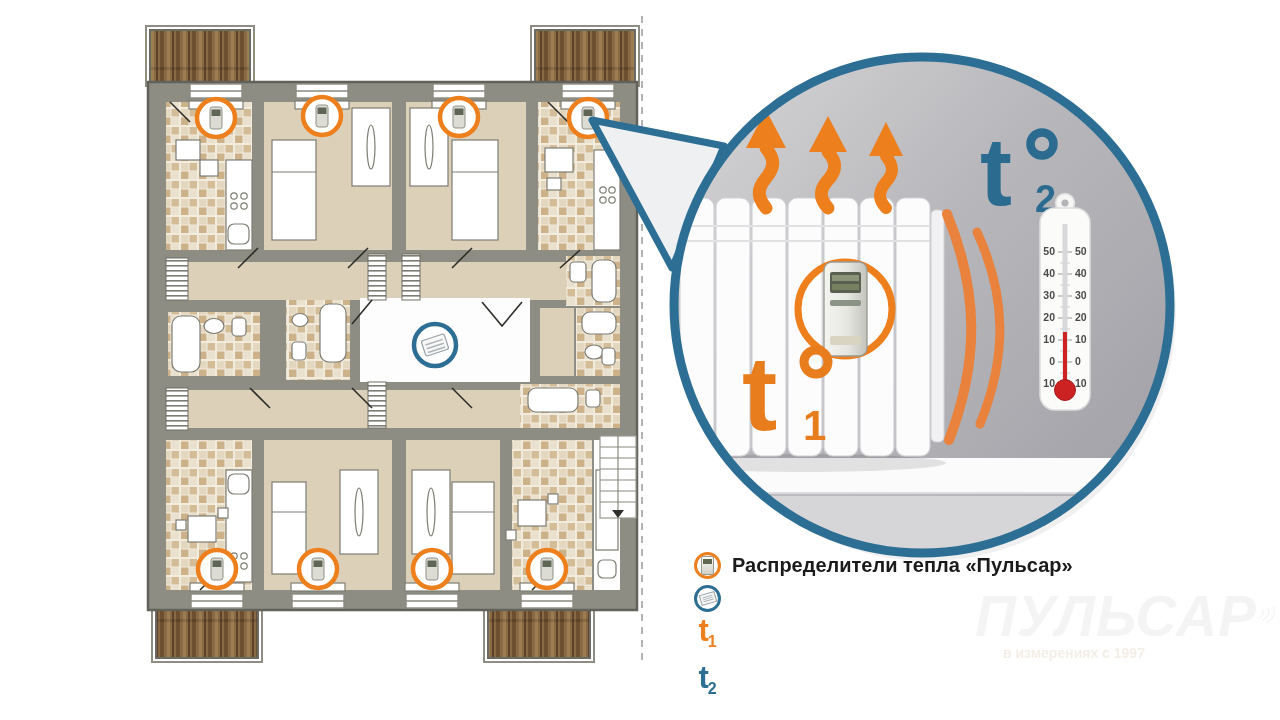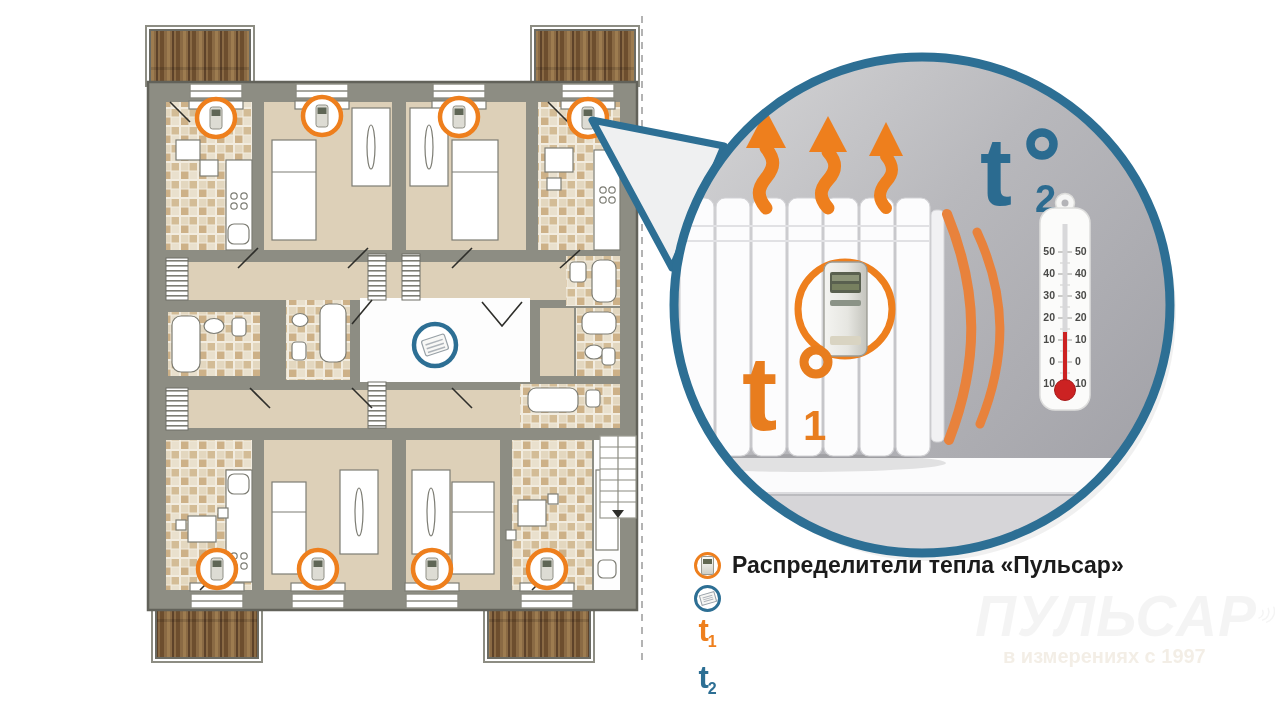--- a/index.html
+++ b/index.html
@@ -18,26 +18,26 @@
   .mini-dev{width:11px;height:17px;border-radius:2px;background:linear-gradient(#fdfdfb,#cfcfc6);
             border:1px solid #9a9a90;position:relative;}
   .mini-dev:before{content:"";position:absolute;left:1px;right:1px;top:2px;height:5px;background:#616852;}
   .mini-box{width:16px;height:11px;background:#f6f6f4;border:1px solid #97a0a8;transform:rotate(-16deg);
             display:flex;flex-direction:column;justify-content:space-evenly;padding:1px 0;box-sizing:border-box;}
   .mini-box i{display:block;height:1.5px;background:#aeb4bb;margin:0 2px;}
   .tglyph{font-weight:800;font-size:31px;line-height:1;width:27px;text-align:center;letter-spacing:-1px;}
   .tglyph sub{font-size:16px;font-weight:800;vertical-align:-6px;letter-spacing:0;}
   .t-orange{color:var(--orange);}
   .t-teal{color:var(--teal);margin-top:24px;}
-  .legend-label{font-size:23px;font-weight:700;color:#1b1b1b;white-space:nowrap;}
+  .legend-label{font-size:20px;font-weight:700;color:#1b1b1b;white-space:nowrap;}
   
   .watermark{position:absolute;left:975px;top:583px;width:300px;z-index:1;pointer-events:none;}
   .wm-logo{font-size:57px;font-weight:800;font-style:italic;letter-spacing:1px;
            color:rgba(0,0,0,0.045);white-space:nowrap;display:flex;align-items:flex-start;}
-  .wm-tag{font-size:20px;font-weight:700;color:rgba(165,120,60,0.13);margin-top:-4px;margin-left:28px;white-space:nowrap;}
+  .wm-tag{font-size:14px;font-weight:700;color:rgba(165,120,60,0.13);margin-top:-4px;margin-left:28px;white-space:nowrap;}
 </style>
 </head>
 <body>
 
 <div class="stage">
 
 <svg class="scene" width="1280" height="720" viewBox="0 0 1280 720">
   <defs>
     <pattern id="wood" width="16" height="46" patternUnits="userSpaceOnUse">
       <rect width="16" height="46" fill="#8a6a44"></rect>

